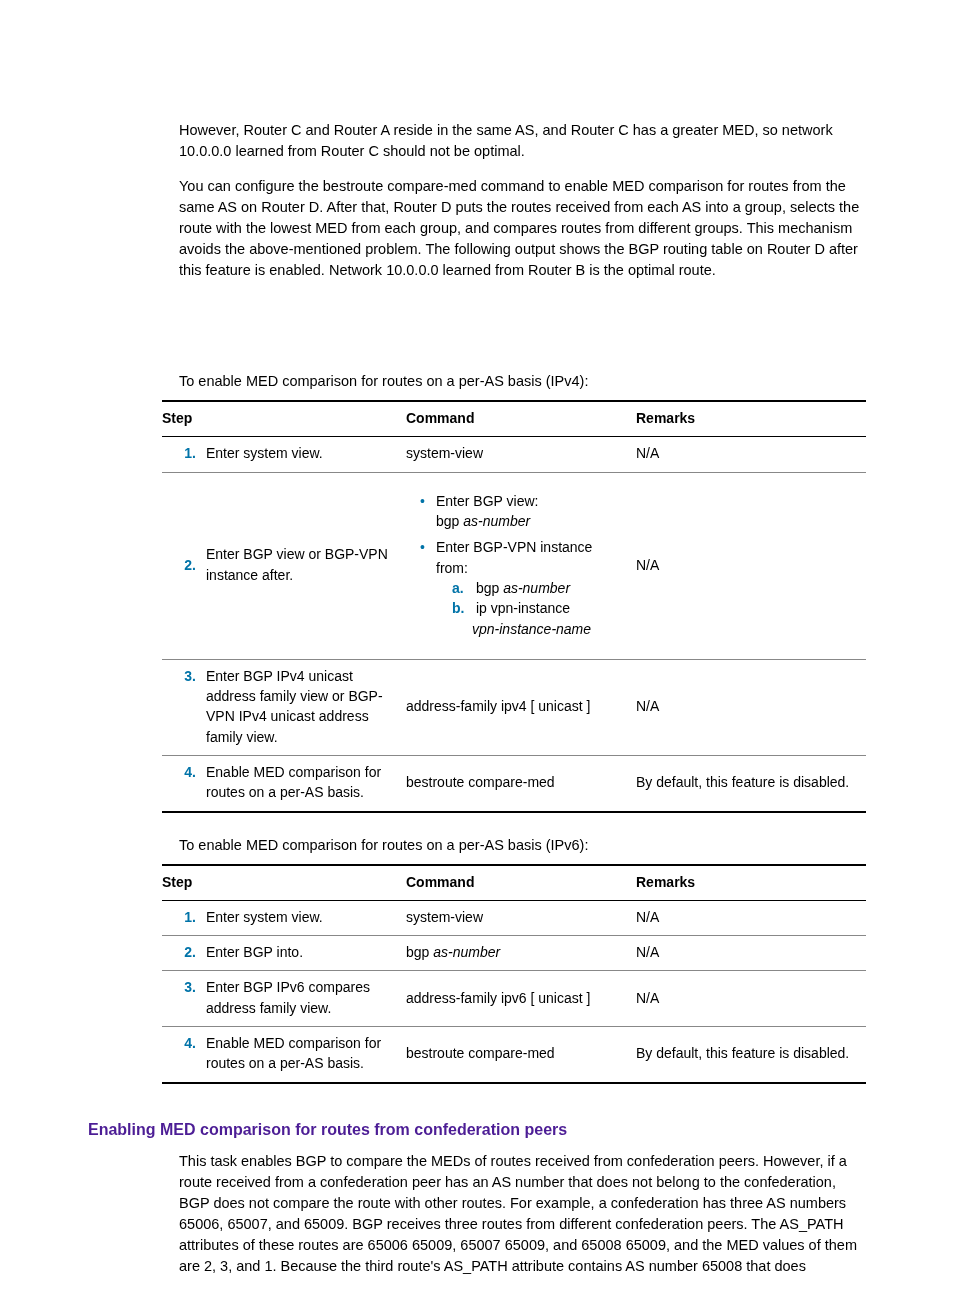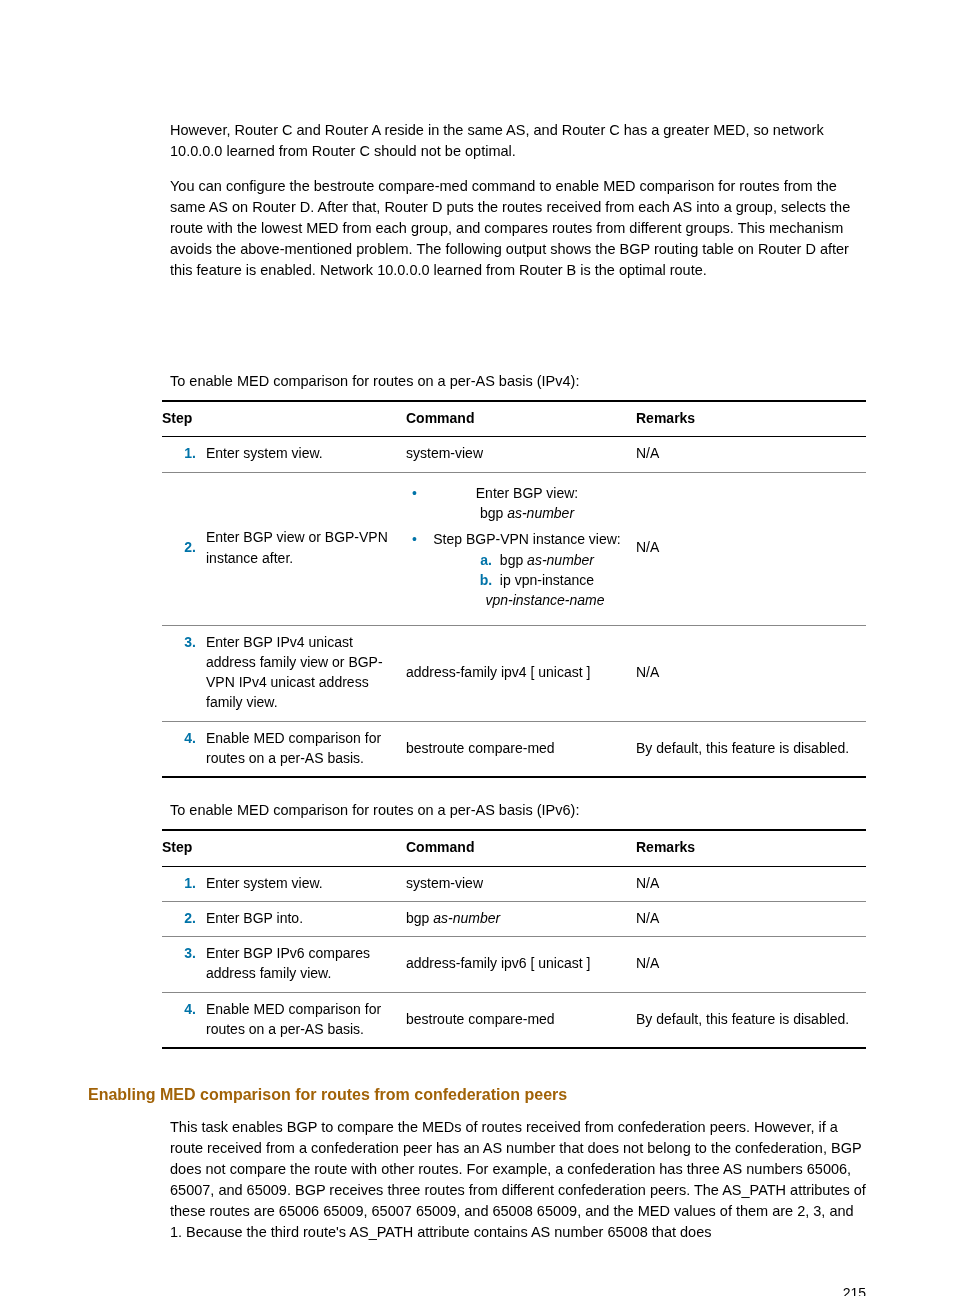--- a/index.html
+++ b/index.html
@@ -13,21 +13,21 @@
     line-height: 1.45;
     width: 954px;
   }
   .page {
     padding: 120px 88px 40px 88px;
     box-sizing: border-box;
   }
   .content-indent {
     margin-left: 74px;
   }
-  p { margin: 0 0 14px 8px; }
+  p { margin: 0 0 14px 17px; }
   .bold { font-weight: normal; }
   .italic { font-style: italic; }
   .caption {
     margin-top: 90px;
     margin-bottom: 8px;
   }
   .caption2 {
     margin-top: 22px;
     margin-bottom: 8px;
   }
@@ -59,24 +59,23 @@
     font-weight: bold;
     text-align: right !important;
     padding-right: 10px !important;
     vertical-align: top !important;
   }
   .col-num.mid { vertical-align: middle !important; }
   .col-step { width: 200px; }
   .col-cmd  { width: 230px; }
   .col-rem  { }
   .cmd-cell ul {
-    margin: 4px;
+    margin: 12px;
     padding-left: 18px;
     list-style: none;
-    text-align: center;
   }
   .cmd-cell ul > li {
     position: relative;
     margin: 2px 0 6px 0;
   }
   .cmd-cell ul > li::before {
     content: "•";
     position: absolute;
     left: -16px;
     color: #0073a8;
@@ -87,21 +86,21 @@
     display: block;
     padding-left: 16px;
   }
   .enuma, .enumb {
     color: #0073a8;
     font-weight: bold;
     display: inline-block;
     width: 20px;
   }
   .section-heading {
-    color: #a16207;
+    color: #4c1d95;
     font-weight: bold;
     font-size: 16px;
     margin: 34px 0 10px 0;
   }
   .page-number {
     text-align: right;
     margin-top: 40px;
     font-size: 14px;
   }
 </style>
@@ -144,21 +143,21 @@
         <tr>
           <td class="col-num mid">2.</td>
           <td>Enter BGP view or BGP-VPN instance after.</td>
           <td class="cmd-cell">
             <ul>
               <li>
                 <span>Enter BGP view:</span><br>
                 <span class="bold">bgp</span><span class="italic"> as-number</span>
               </li>
               <li>
-                <span>Step BGP-VPN instance view:</span>
+                <span>Enter BGP-VPN instance from:</span>
                 <span class="sub">
                   <span class="enuma">a.</span>
                   <span class="bold">bgp</span><span class="italic"> as-number</span>
                 </span>
                 <span class="sub">
                   <span class="enumb">b.</span>
                   <span class="bold">ip vpn-instance</span><br>
                   <span style="padding-left:20px" class="italic">vpn-instance-name</span>
                 </span>
               </li>

